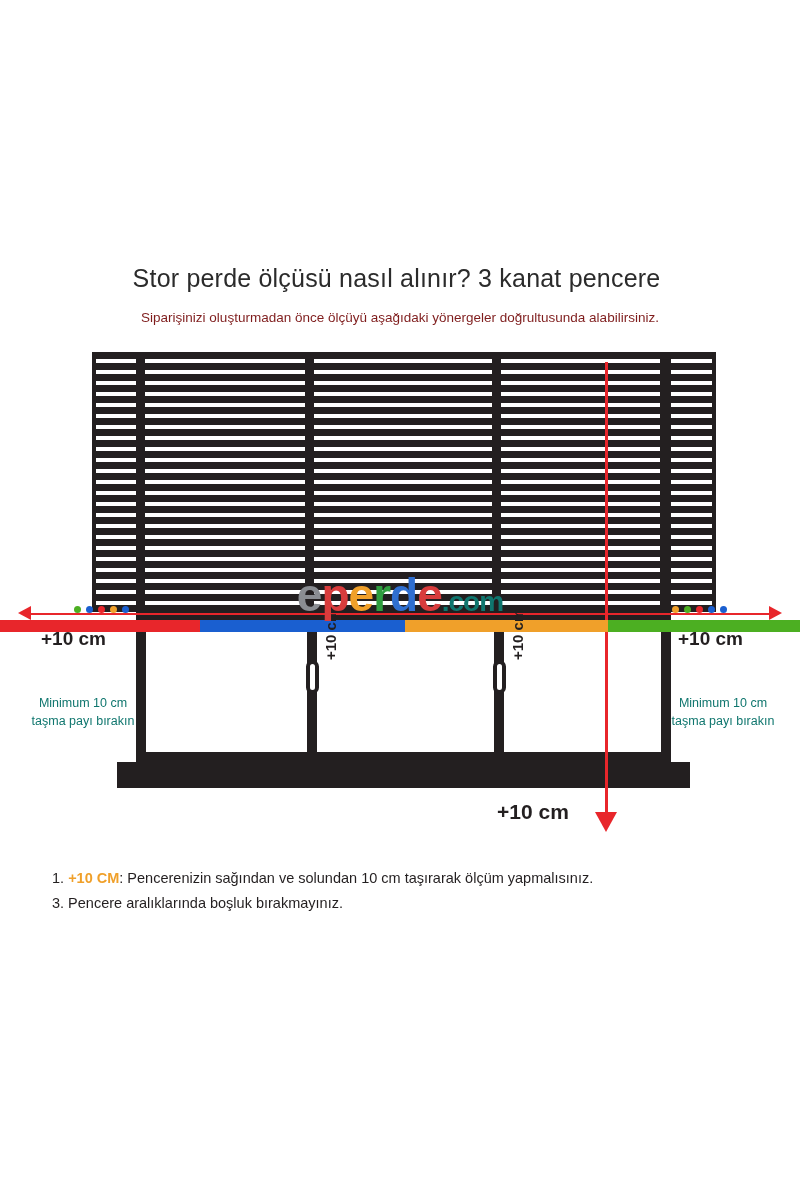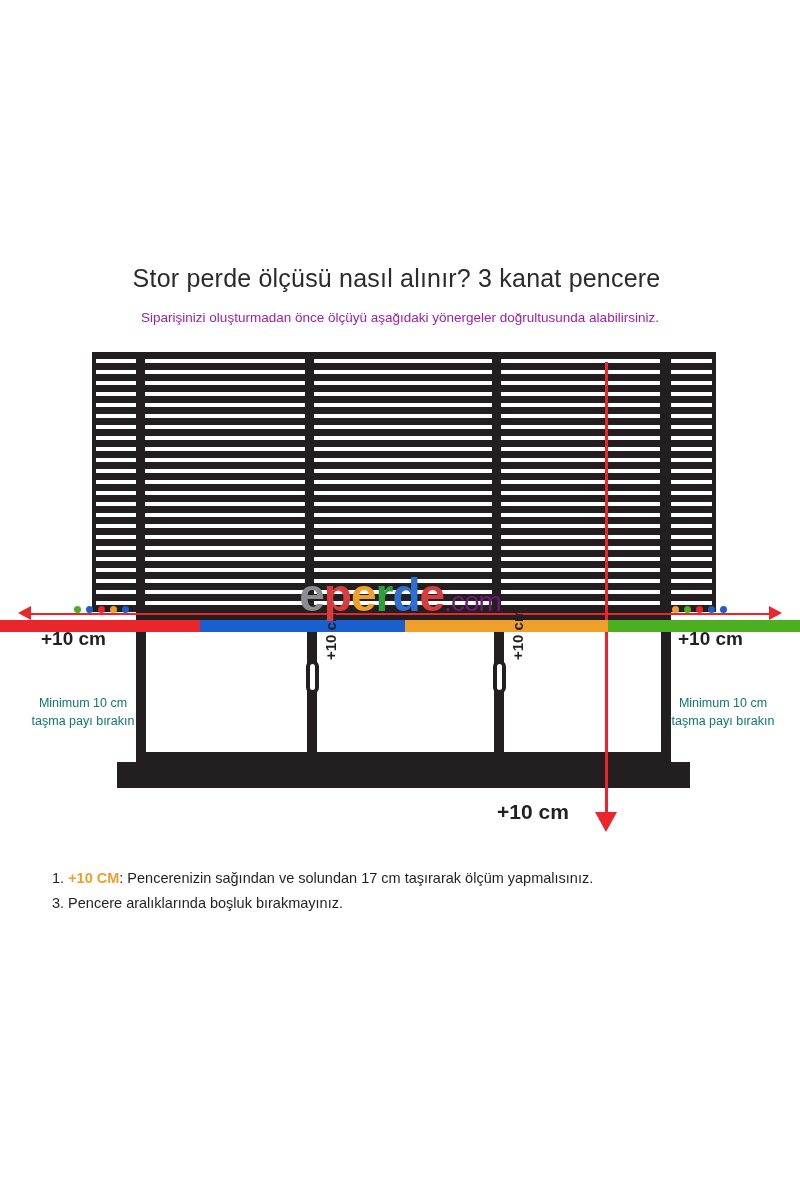--- a/index.html
+++ b/index.html
@@ -35,21 +35,21 @@
     font-weight: 400;
     letter-spacing: 0.2px;
   }
   .subtitle {
     position: absolute;
     left: 0;
     top: 310px;
     width: 800px;
     text-align: center;
     font-size: 13.5px;
-    color: #a21caf;
+    color: #7f1d1d;
     font-weight: 400;
   }
 
   
   .blind-wrap {
     position: absolute;
     left: 92px;
     top: 352px;
     width: 616px;
     height: 260px;
@@ -263,21 +263,21 @@
     font-weight: 700;
     letter-spacing: -1px;
     user-select: none;
   }
   .watermark .w-e { color: #8a8d92; }
   .watermark .w-p { color: #d83c3c; }
   .watermark .w-e2 { color: #f0a02a; }
   .watermark .w-r { color: #2f9e3f; }
   .watermark .w-d { color: #2f6fd0; }
   .watermark .w-e3 { color: #d83c3c; }
-  .watermark .w-dot { color: #701a75; font-size: 28px; font-weight: 400; }
+  .watermark .w-dot { color: #0f766e; font-size: 28px; font-weight: 700; }
 
   
   .footer {
     position: absolute;
     left: 52px;
     top: 866px;
     width: 700px;
     font-size: 14.5px;
     color: #231f20;
     line-height: 1.75;
@@ -350,17 +350,17 @@
     <div>taşma payı bırakın</div>
   </div>
   <div class="min-note min-note-right">
     <div>Minimum 10 cm</div>
     <div>taşma payı bırakın</div>
   </div>
 
   <div class="watermark"><span class="w-e">e</span><span class="w-p">p</span><span class="w-e2">e</span><span class="w-r">r</span><span class="w-d">d</span><span class="w-e3">e</span><span class="w-dot">.com</span></div>
 
   <div class="footer">
-    <div class="footer-row"><span>1.</span> <span class="hl">+10 CM</span><span>: Pencerenizin sağından ve solundan 17 cm taşırarak ölçüm yapmalısınız.</span></div>
+    <div class="footer-row"><span>1.</span> <span class="hl">+10 CM</span><span>: Pencerenizin sağından ve solundan 10 cm taşırarak ölçüm yapmalısınız.</span></div>
     <div class="footer-row">3. Pencere aralıklarında boşluk bırakmayınız.</div>
   </div>
 
 </div>
 
 </body></html>

